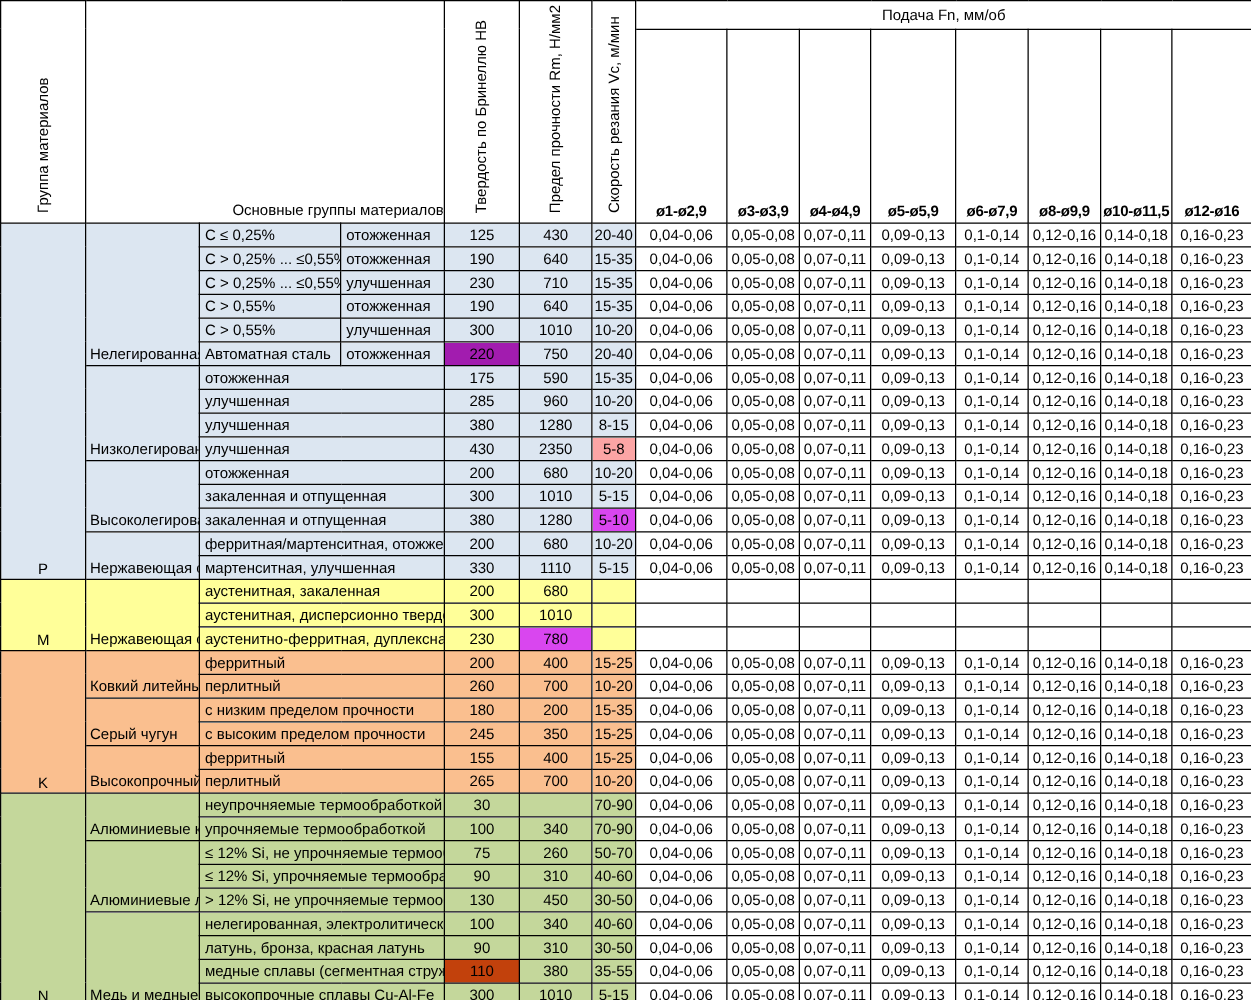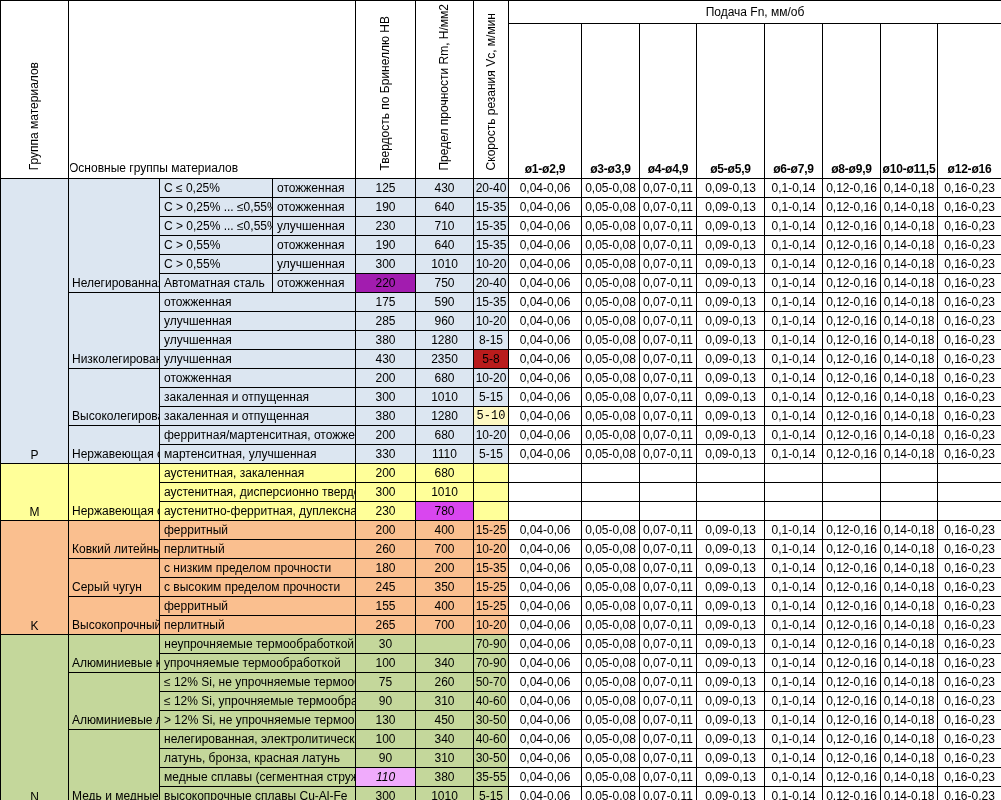--- a/index.html
+++ b/index.html
@@ -12,21 +12,21 @@
   }
   table { border-collapse:collapse; table-layout:fixed; width:1001px; }
   th,td { border:1px solid #000; padding:0; overflow:hidden; font-weight:normal; }
   thead tr.r1 { height:22px; }
   thead tr.r2 { height:149px; }
   tbody tr { height:19px; }
 
   th.rot { vertical-align:bottom; text-align:center; background:#fff; }
   .rot-text { display:inline-block; writing-mode:vertical-rl; transform:rotate(180deg);
               white-space:nowrap; padding:4px 0 3px 0; line-height:1.05; }
-  th.main-groups { vertical-align:bottom; text-align:left; padding-bottom:3px; background:#fff;border-radius:12px; }
+  th.main-groups { vertical-align:bottom; text-align:right; padding-bottom:3px; background:#fff;border-radius:12px; }
   th.feed-title { text-align:center; background:#fff;margin-left:28px; }
   th.diam { vertical-align:bottom; text-align:center; font-weight:bold;
             padding-bottom:2px; letter-spacing:-0.2px; background:#fff; }
 
   td.letter { vertical-align:bottom; text-align:center; padding-bottom:1px; }
   td.namecol { vertical-align:bottom; }
   td.namecol .clip { white-space:nowrap; overflow:hidden; padding:0 0 2px 3px; }
   td.desc { white-space:nowrap; padding:0 1px 0 4px; }
   td.num { text-align:center; }
   td.feed { text-align:center; background:#ffffff; }
@@ -210,21 +210,21 @@
           <td class="feed">0,09-0,13</td>
           <td class="feed">0,1-0,14</td>
           <td class="feed">0,12-0,16</td>
           <td class="feed">0,14-0,18</td>
           <td class="feed">0,16-0,23</td>
         </tr>
         <tr>
           <td class="desc" colspan="2" style="background: rgb(220, 230, 241);">улучшенная</td>
           <td class="num" style="background: rgb(220, 230, 241);">430</td>
           <td class="num" style="background: rgb(220, 230, 241);">2350</td>
-          <td class="num" style="background: #b91c1c;">5-8</td>
+          <td class="num" style="background: #fca5a5;">5-8</td>
           <td class="feed">0,04-0,06</td>
           <td class="feed">0,05-0,08</td>
           <td class="feed">0,07-0,11</td>
           <td class="feed">0,09-0,13</td>
           <td class="feed">0,1-0,14</td>
           <td class="feed">0,12-0,16</td>
           <td class="feed">0,14-0,18</td>
           <td class="feed">0,16-0,23</td>
         </tr>
         <tr>
@@ -255,21 +255,21 @@
           <td class="feed">0,09-0,13</td>
           <td class="feed">0,1-0,14</td>
           <td class="feed">0,12-0,16</td>
           <td class="feed">0,14-0,18</td>
           <td class="feed">0,16-0,23</td>
         </tr>
         <tr>
           <td class="desc" colspan="2" style="background: rgb(220, 230, 241);">закаленная и отпущенная</td>
           <td class="num" style="background: rgb(220, 230, 241);">380</td>
           <td class="num" style="background: rgb(220, 230, 241);">1280</td>
-          <td class="num" style="background: #fef9c3; font-family: Liberation Mono, monospace;">5-10</td>
+          <td class="num" style="background: #d946ef;">5-10</td>
           <td class="feed">0,04-0,06</td>
           <td class="feed">0,05-0,08</td>
           <td class="feed">0,07-0,11</td>
           <td class="feed">0,09-0,13</td>
           <td class="feed">0,1-0,14</td>
           <td class="feed">0,12-0,16</td>
           <td class="feed">0,14-0,18</td>
           <td class="feed">0,16-0,23</td>
         </tr>
         <tr>
@@ -441,21 +441,21 @@
           <td class="feed">0,1-0,14</td>
           <td class="feed">0,12-0,16</td>
           <td class="feed">0,14-0,18</td>
           <td class="feed">0,16-0,23</td>
         </tr>
         <tr>
           <td class="letter" rowspan="9" style="background: rgb(196, 215, 155);">N</td>
           <td class="namecol" rowspan="2" style="background: rgb(196, 215, 155);">
             <div class="clip">Алюминиевые кованые сплавы</div>
           </td>
-          <td class="desc" colspan="2" style="background: rgb(196, 215, 155); text-align: right;">неупрочняемые термообработкой</td>
+          <td class="desc" colspan="2" style="background: rgb(196, 215, 155);">неупрочняемые термообработкой</td>
           <td class="num" style="background: rgb(196, 215, 155);">30</td>
           <td class="num" style="background: rgb(196, 215, 155);"></td>
           <td class="num" style="background: rgb(196, 215, 155);">70-90</td>
           <td class="feed">0,04-0,06</td>
           <td class="feed">0,05-0,08</td>
           <td class="feed">0,07-0,11</td>
           <td class="feed">0,09-0,13</td>
           <td class="feed">0,1-0,14</td>
           <td class="feed">0,12-0,16</td>
           <td class="feed">0,14-0,18</td>
@@ -546,21 +546,21 @@
           <td class="feed">0,05-0,08</td>
           <td class="feed">0,07-0,11</td>
           <td class="feed">0,09-0,13</td>
           <td class="feed">0,1-0,14</td>
           <td class="feed">0,12-0,16</td>
           <td class="feed">0,14-0,18</td>
           <td class="feed">0,16-0,23</td>
         </tr>
         <tr>
           <td class="desc" colspan="2" style="background: rgb(196, 215, 155);">медные сплавы (сегментная стружка)</td>
-          <td class="num" style="background: #f0abfc; font-style: italic;">110</td>
+          <td class="num" style="background: #c2410c;">110</td>
           <td class="num" style="background: rgb(196, 215, 155);">380</td>
           <td class="num" style="background: rgb(196, 215, 155);">35-55</td>
           <td class="feed">0,04-0,06</td>
           <td class="feed">0,05-0,08</td>
           <td class="feed">0,07-0,11</td>
           <td class="feed">0,09-0,13</td>
           <td class="feed">0,1-0,14</td>
           <td class="feed">0,12-0,16</td>
           <td class="feed">0,14-0,18</td>
           <td class="feed">0,16-0,23</td>

